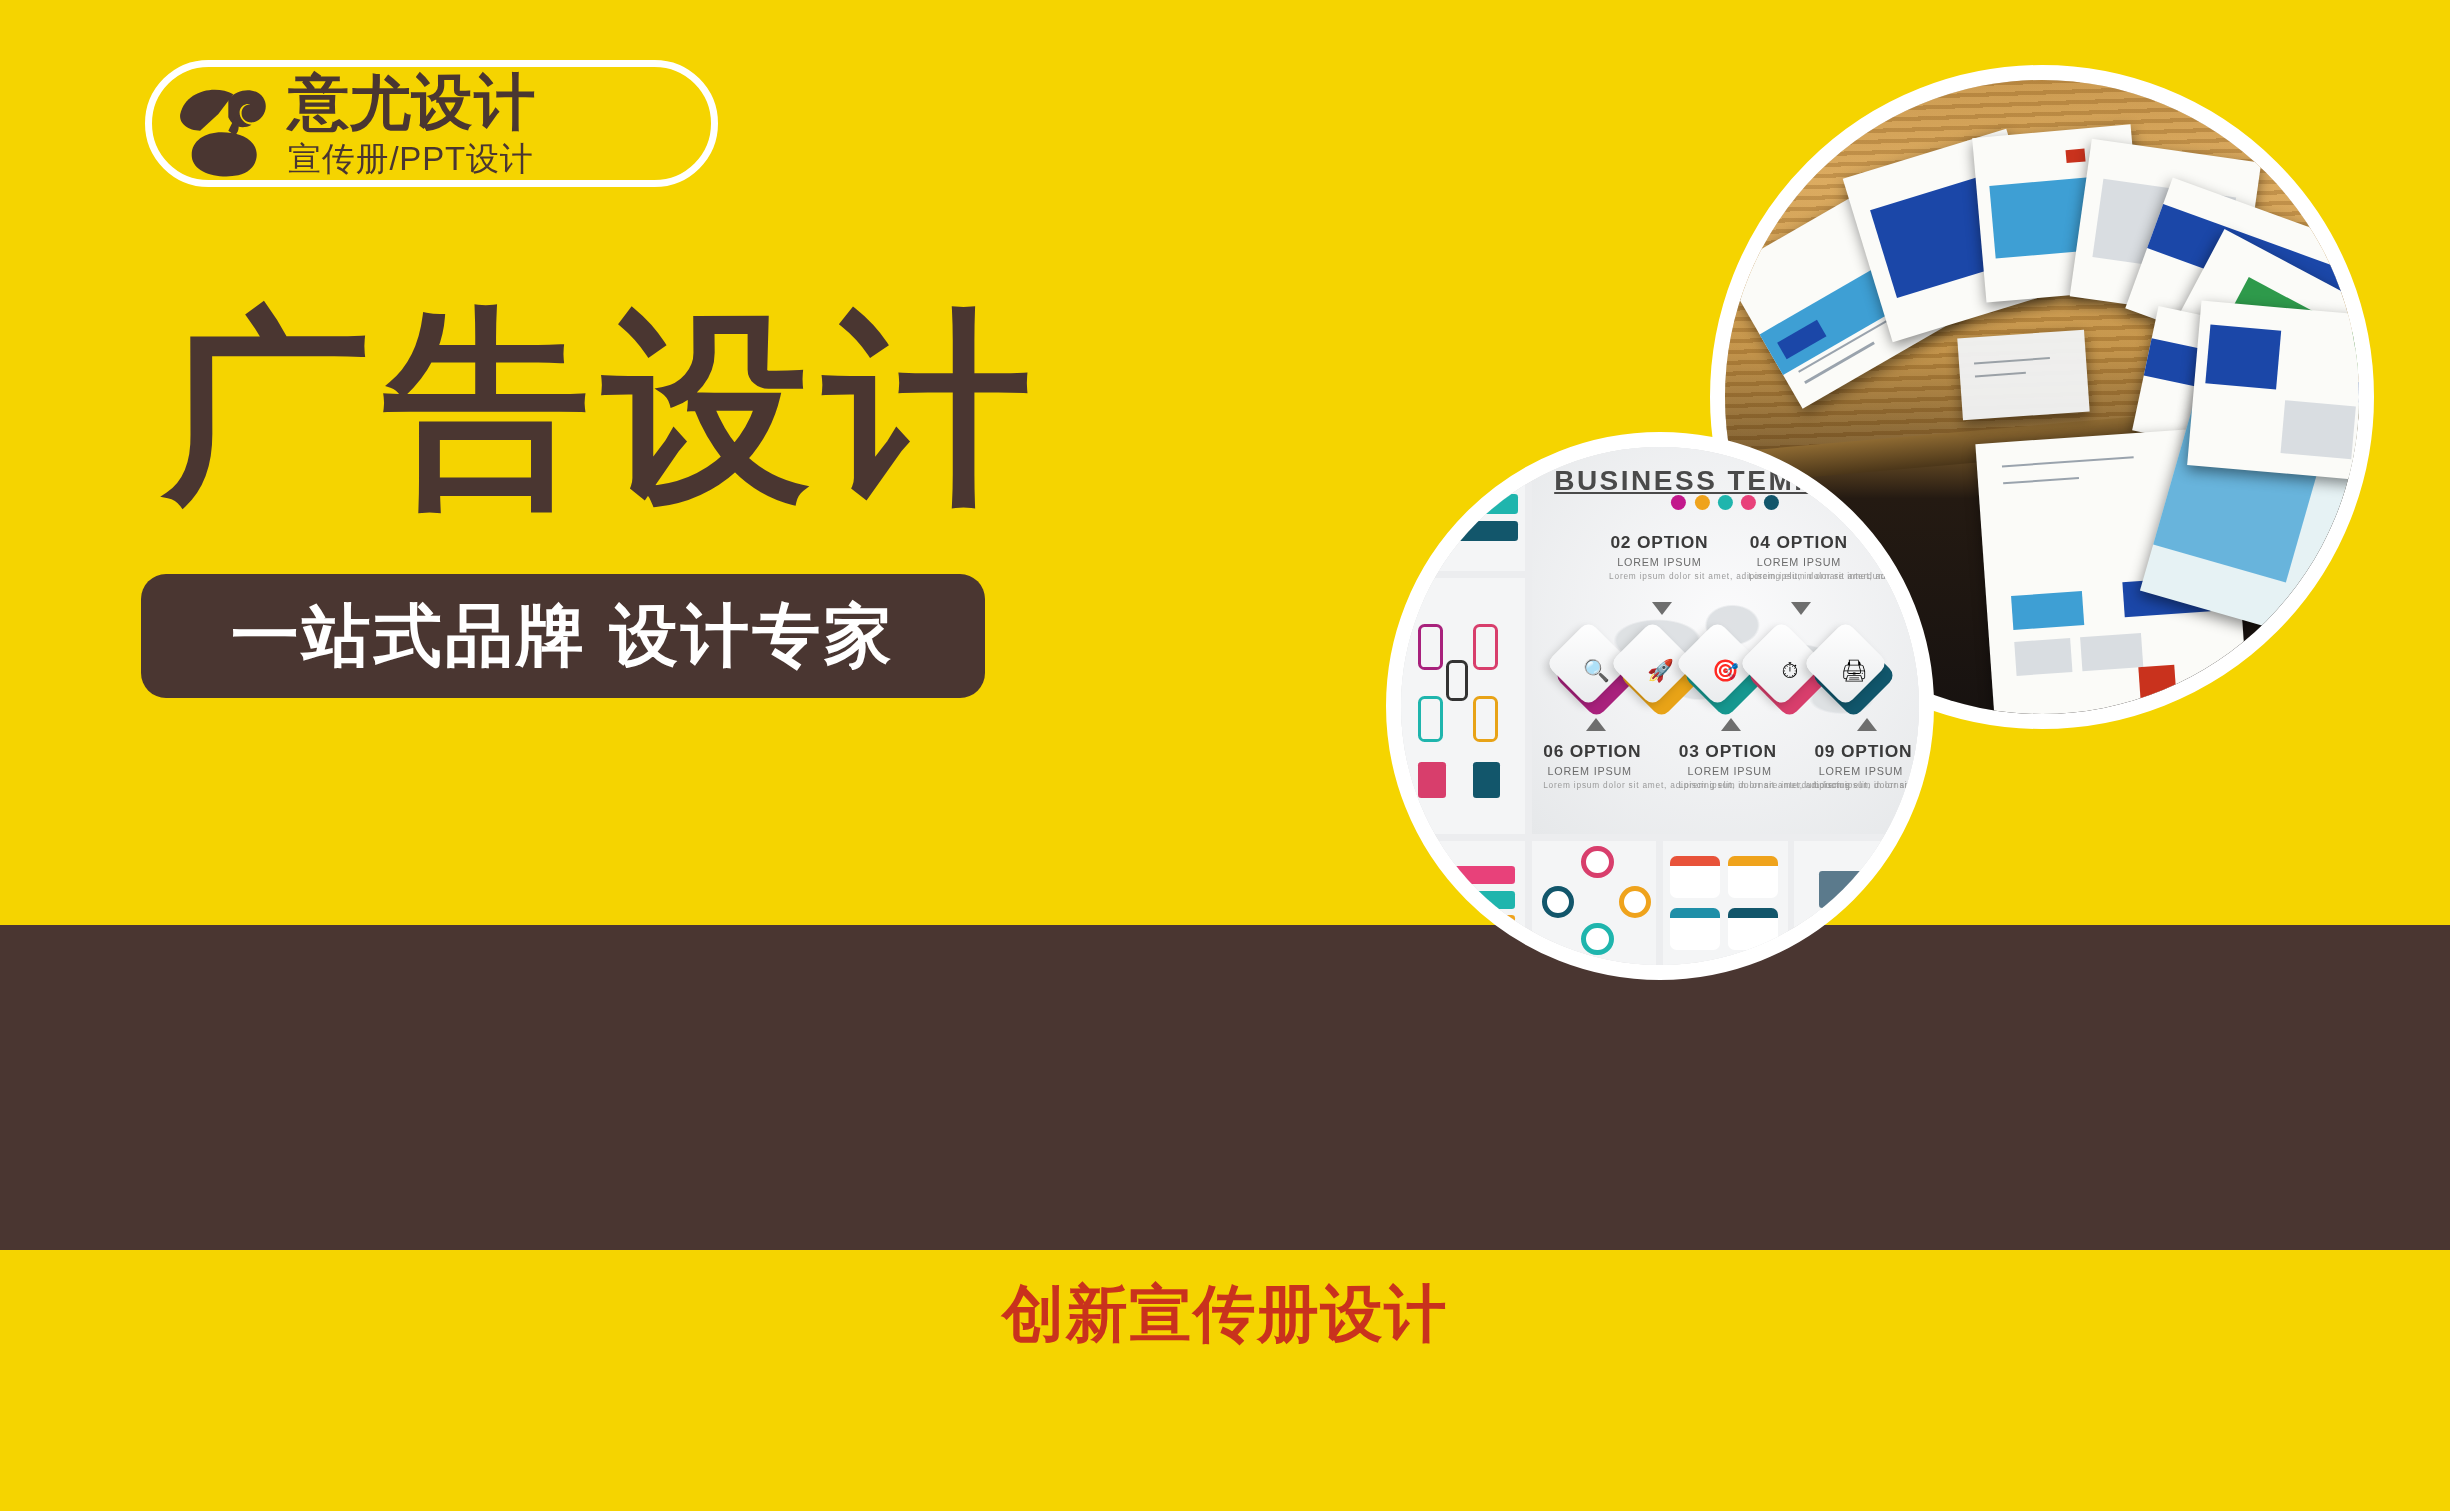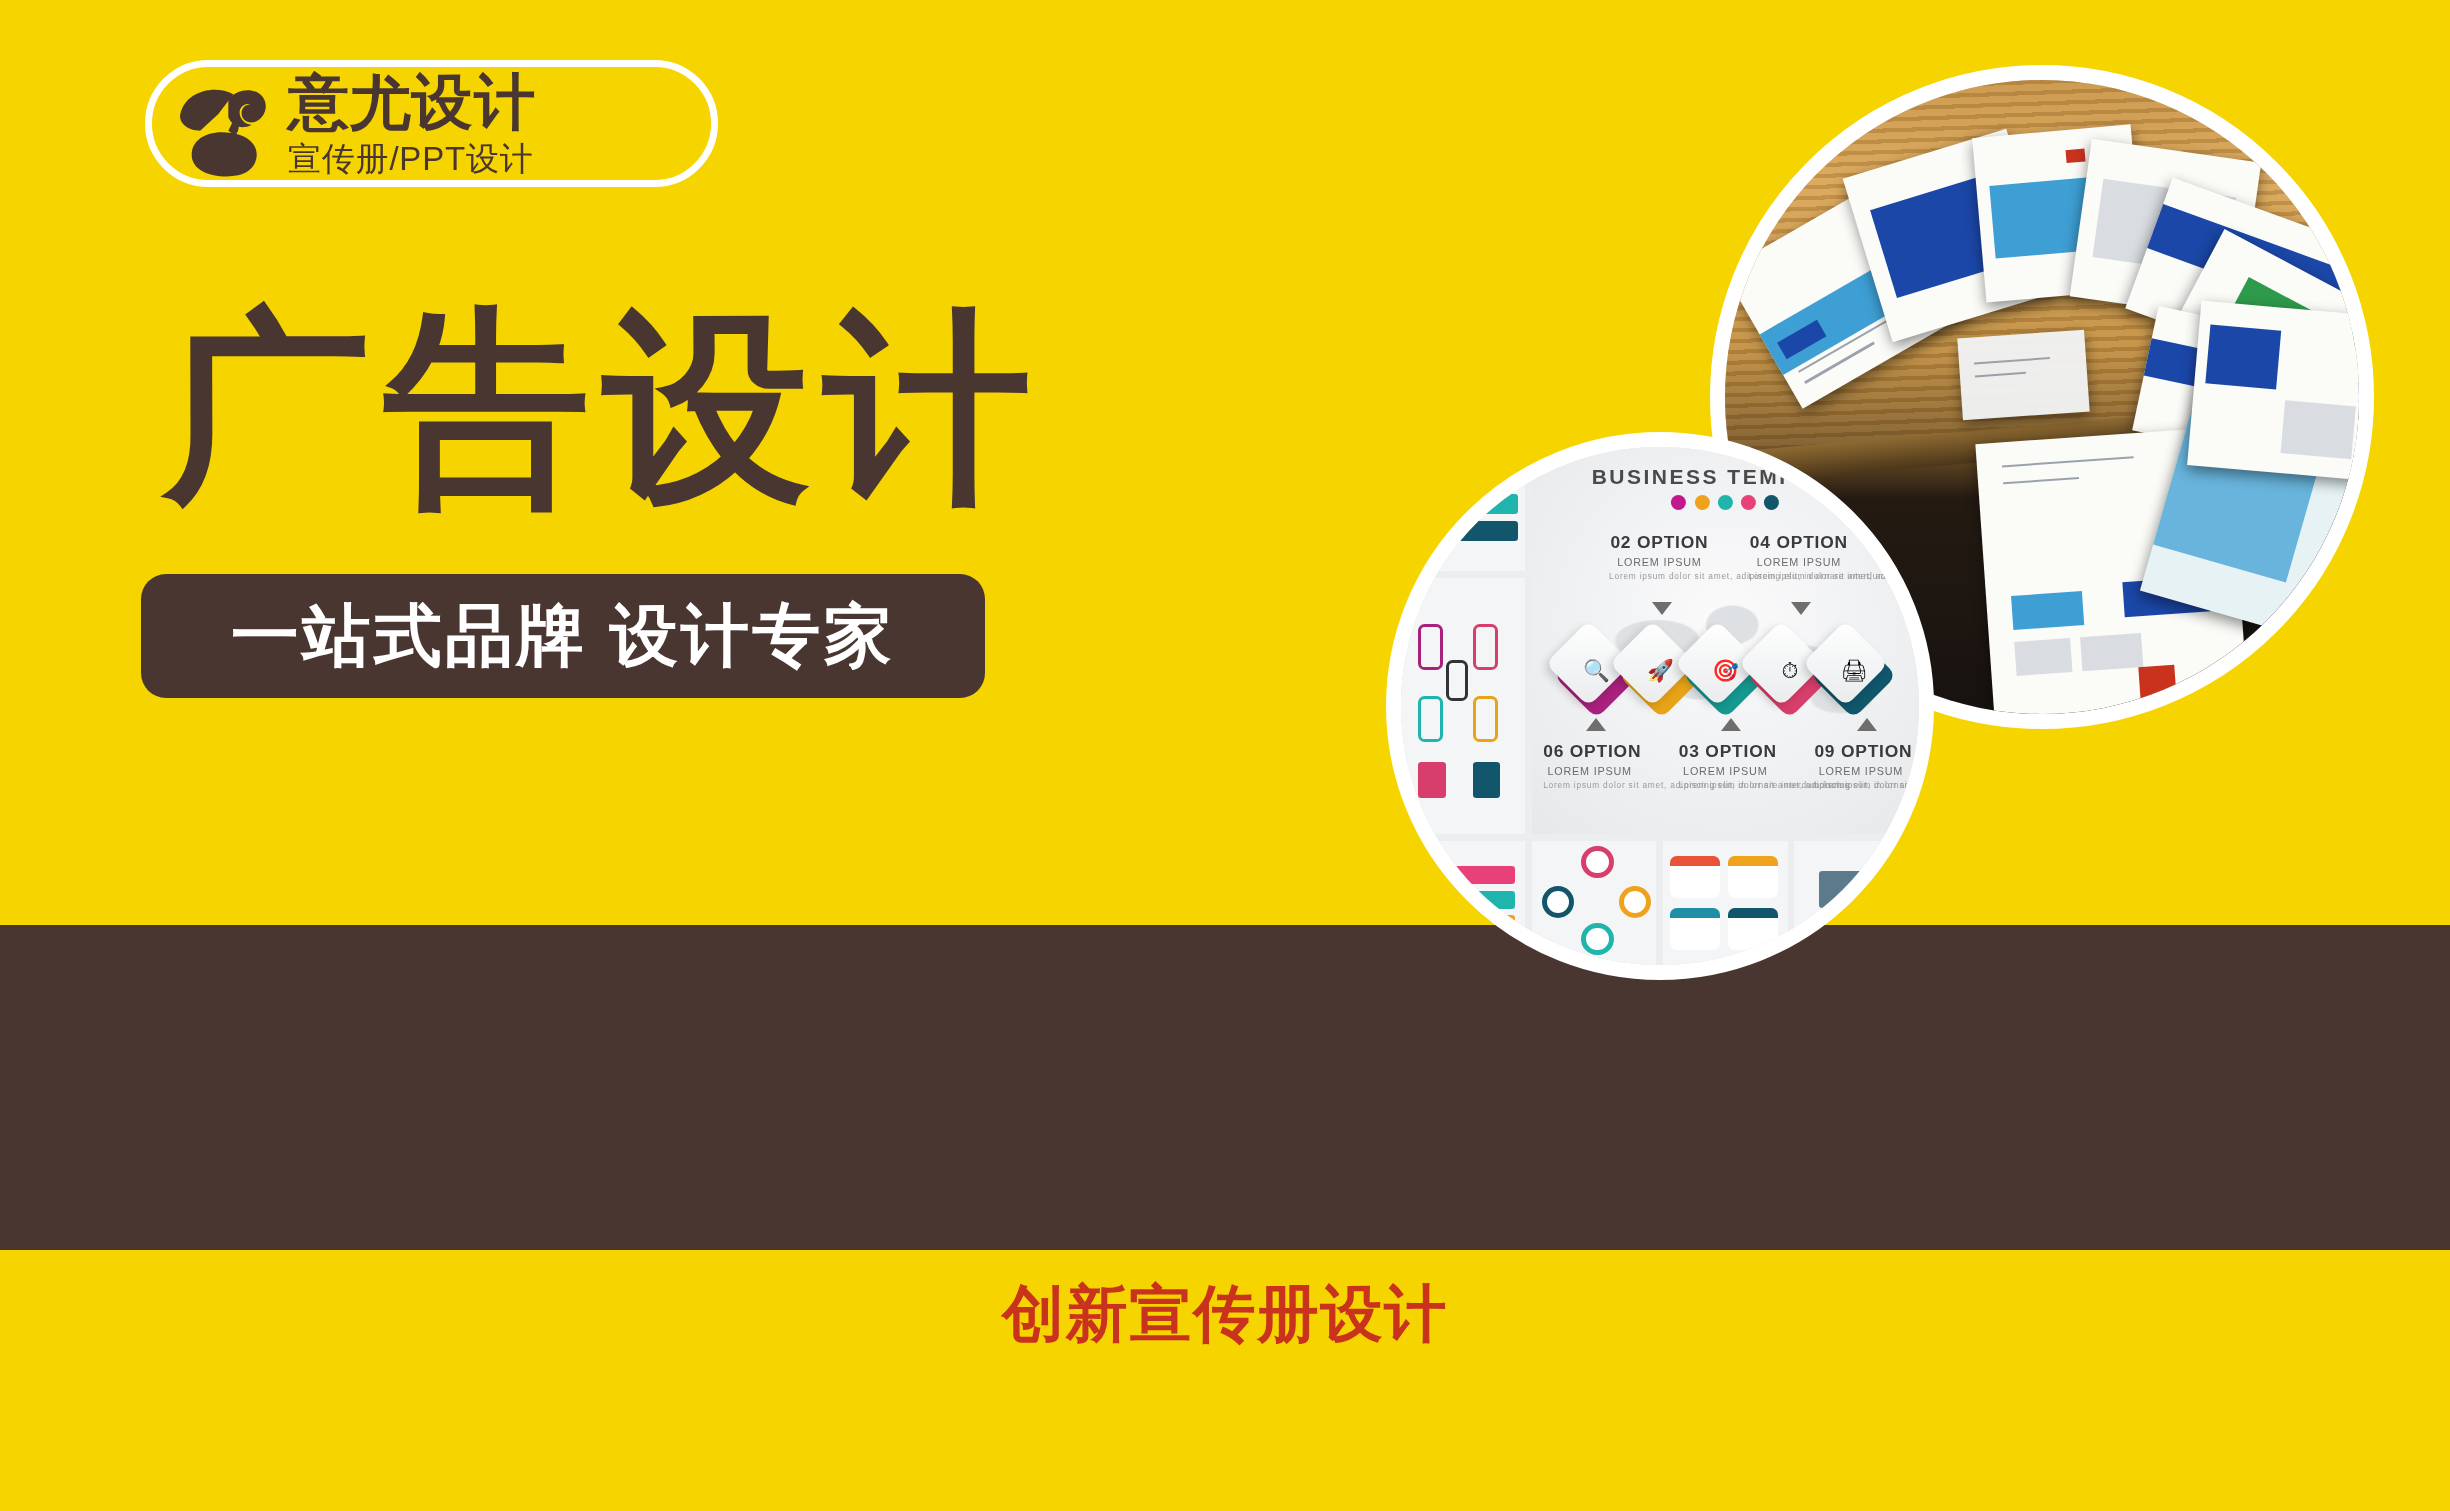--- a/index.html
+++ b/index.html
@@ -120,21 +120,21 @@
   .bk .ln{position:absolute;background:#9aa3ad;height:2.5px;}
   .bk .red{position:absolute;background:#C9321D;}
 
   
   .ppt-grid{position:absolute;inset:0;background:#ECEDEF;
      display:grid;grid-template-columns:124px 1fr;grid-template-rows:124px 1fr 124px;gap:6.6px;padding:0;}
   .slide{background:#F4F5F6;position:relative;overflow:hidden;}
   .slide-main{grid-column:2;grid-row:1/3;background:
       radial-gradient(circle at 50% 45%,#FBFBFC 0%,#E6E8EA 100%);}
   .s-title{position:absolute;left:50%;top:18px;transform:translateX(-50%);
-      font-size:21px;letter-spacing:2.5px;color:#4a4a4a;white-space:nowrap;font-weight:bold;}
+      font-size:28px;letter-spacing:2.5px;color:#4a4a4a;white-space:nowrap;font-weight:bold;text-decoration:underline;}
   .s-dots{position:absolute;left:50%;top:48px;transform:translateX(-50%);display:flex;gap:8.3px;}
   .s-dots i{width:15px;height:15px;border-radius:50%;display:block;}
   .worldmap{position:absolute;left:6%;top:30%;width:88%;height:50%;
      background:radial-gradient(ellipse at 30% 40%,#dcdfe2 0 12%,transparent 13%),
                 radial-gradient(ellipse at 52% 32%,#dcdfe2 0 10%,transparent 11%),
                 radial-gradient(ellipse at 70% 50%,#dcdfe2 0 11%,transparent 12%),
                 radial-gradient(ellipse at 42% 62%,#dcdfe2 0 9%,transparent 10%),
                 radial-gradient(ellipse at 84% 70%,#dcdfe2 0 7%,transparent 8%);
      opacity:.9;}
   .dia-row{position:absolute;left:0;top:46%;width:100%;height:26%;
@@ -327,21 +327,21 @@
           </div>
 
           <div class="tri up" style="left:14%;top:70%;"></div>
           <div class="tri up" style="left:49%;top:70%;"></div>
           <div class="tri up" style="left:84%;top:70%;"></div>
           <div class="opt-lab" style="left:3%;top:76%;width:24%;">
             <span>06 OPTION</span>
             <span class="opt-sub">LOREM IPSUM</span>
             <span class="opt-body">Lorem ipsum dolor sit amet, adipiscing elit, in ornare interdum luctus</span>
           </div>
-          <div class="opt-lab" style="left:38%;top:76%;width:24%;">
+          <div class="opt-lab" style="left:38%;top:76%;width:24%;text-align:right;">
             <span>03 OPTION</span>
             <span class="opt-sub">LOREM IPSUM</span>
             <span class="opt-body">Lorem ipsum dolor sit amet, adipiscing elit, in ornare interdum luctus</span>
           </div>
           <div class="opt-lab" style="left:73%;top:76%;width:24%;">
             <span>09 OPTION</span>
             <span class="opt-sub">LOREM IPSUM</span>
             <span class="opt-body">Lorem ipsum dolor sit amet, adipiscing elit, in ornare interdum luctus</span>
           </div>
         </div>

